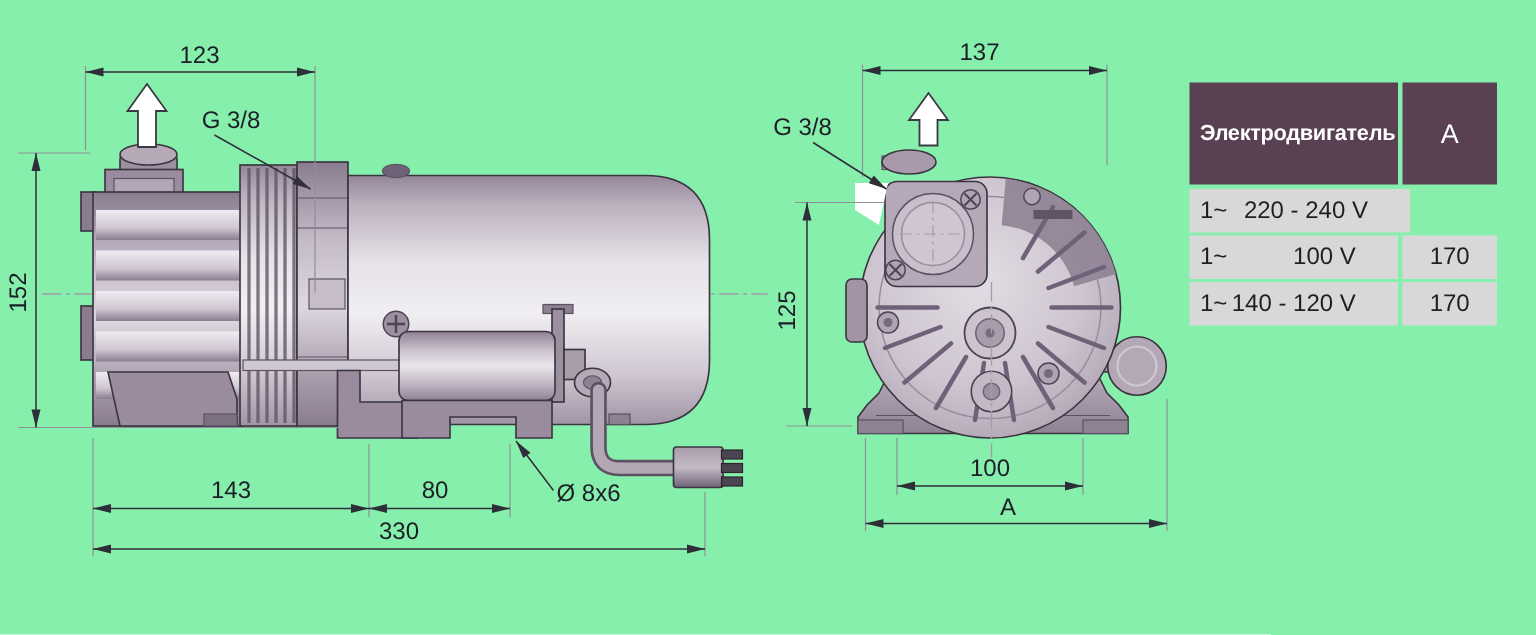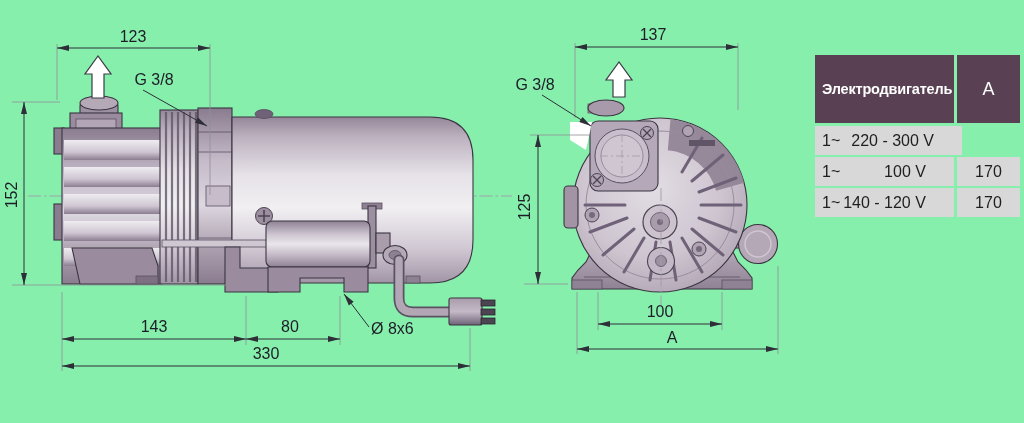--- a/index.html
+++ b/index.html
@@ -9,21 +9,21 @@
   svg text { font-family:"Liberation Sans", sans-serif; }
   .dimtxt  { font-size:16px; fill:#1d1d28; }
   .ext     { stroke:#8f8f98; stroke-width:0.8; fill:none; }
   .dim     { stroke:#2e2e38; stroke-width:1; fill:none; }
   .leader  { stroke:#2e2e38; stroke-width:1; fill:none; }
   .cl      { stroke:#a39cab; stroke-width:0.9; stroke-dasharray:13 3 2.5 3; fill:none; }
   .out     { stroke:#3b3542; stroke-width:1.1; }
   .thin    { stroke:#5a5162; stroke-width:0.8; }
 
   
-  .spec-table { position:absolute; left:793px; top:55px; width:205px;margin-left:22px; }
+  .spec-table { position:absolute; left:793px; top:55px; width:205px; }
   .spec-row { display:flex; }
   .spec-head { height:68px; margin-bottom:3px; }
   .spec-head .c1, .spec-head .c2 { background:#594153; color:#ffffff; display:flex; align-items:center; }
   .spec-head .c1 { font-weight:bold; font-size:14.5px; padding-left:7px; letter-spacing:-0.2px; }
   .spec-head .c2 { font-size:18px; justify-content:center; }
   .c1 { width:140px; margin-right:3px; }
   .c2 { width:67px; }
   .spec-data { height:29px; margin-bottom:2px; font-size:16px; color:#1f1f1f; }
   .spec-data .c1 { background:#d8d8d8; display:flex; align-items:center; justify-content:space-between; padding-left:7px; }
   .spec-data .c1 .volt { margin-right:28px; }
@@ -291,21 +291,21 @@
   </svg>
 
   <div class="spec-table">
     <div class="spec-row spec-head">
       <div class="c1">Электродвигатель</div>
       <div class="c2">А</div>
     </div>
     <div class="spec-row spec-data">
       <div class="c1">
         <span>1~</span>
-        <span class="volt">220 - 300 V</span>
+        <span class="volt">220 - 240 V</span>
       </div>
     </div>
     <div class="spec-row spec-data">
       <div class="c1">
         <span>1~</span>
         <span class="volt">100 V</span>
       </div>
       <div class="c2">170</div>
     </div>
     <div class="spec-row spec-data">

